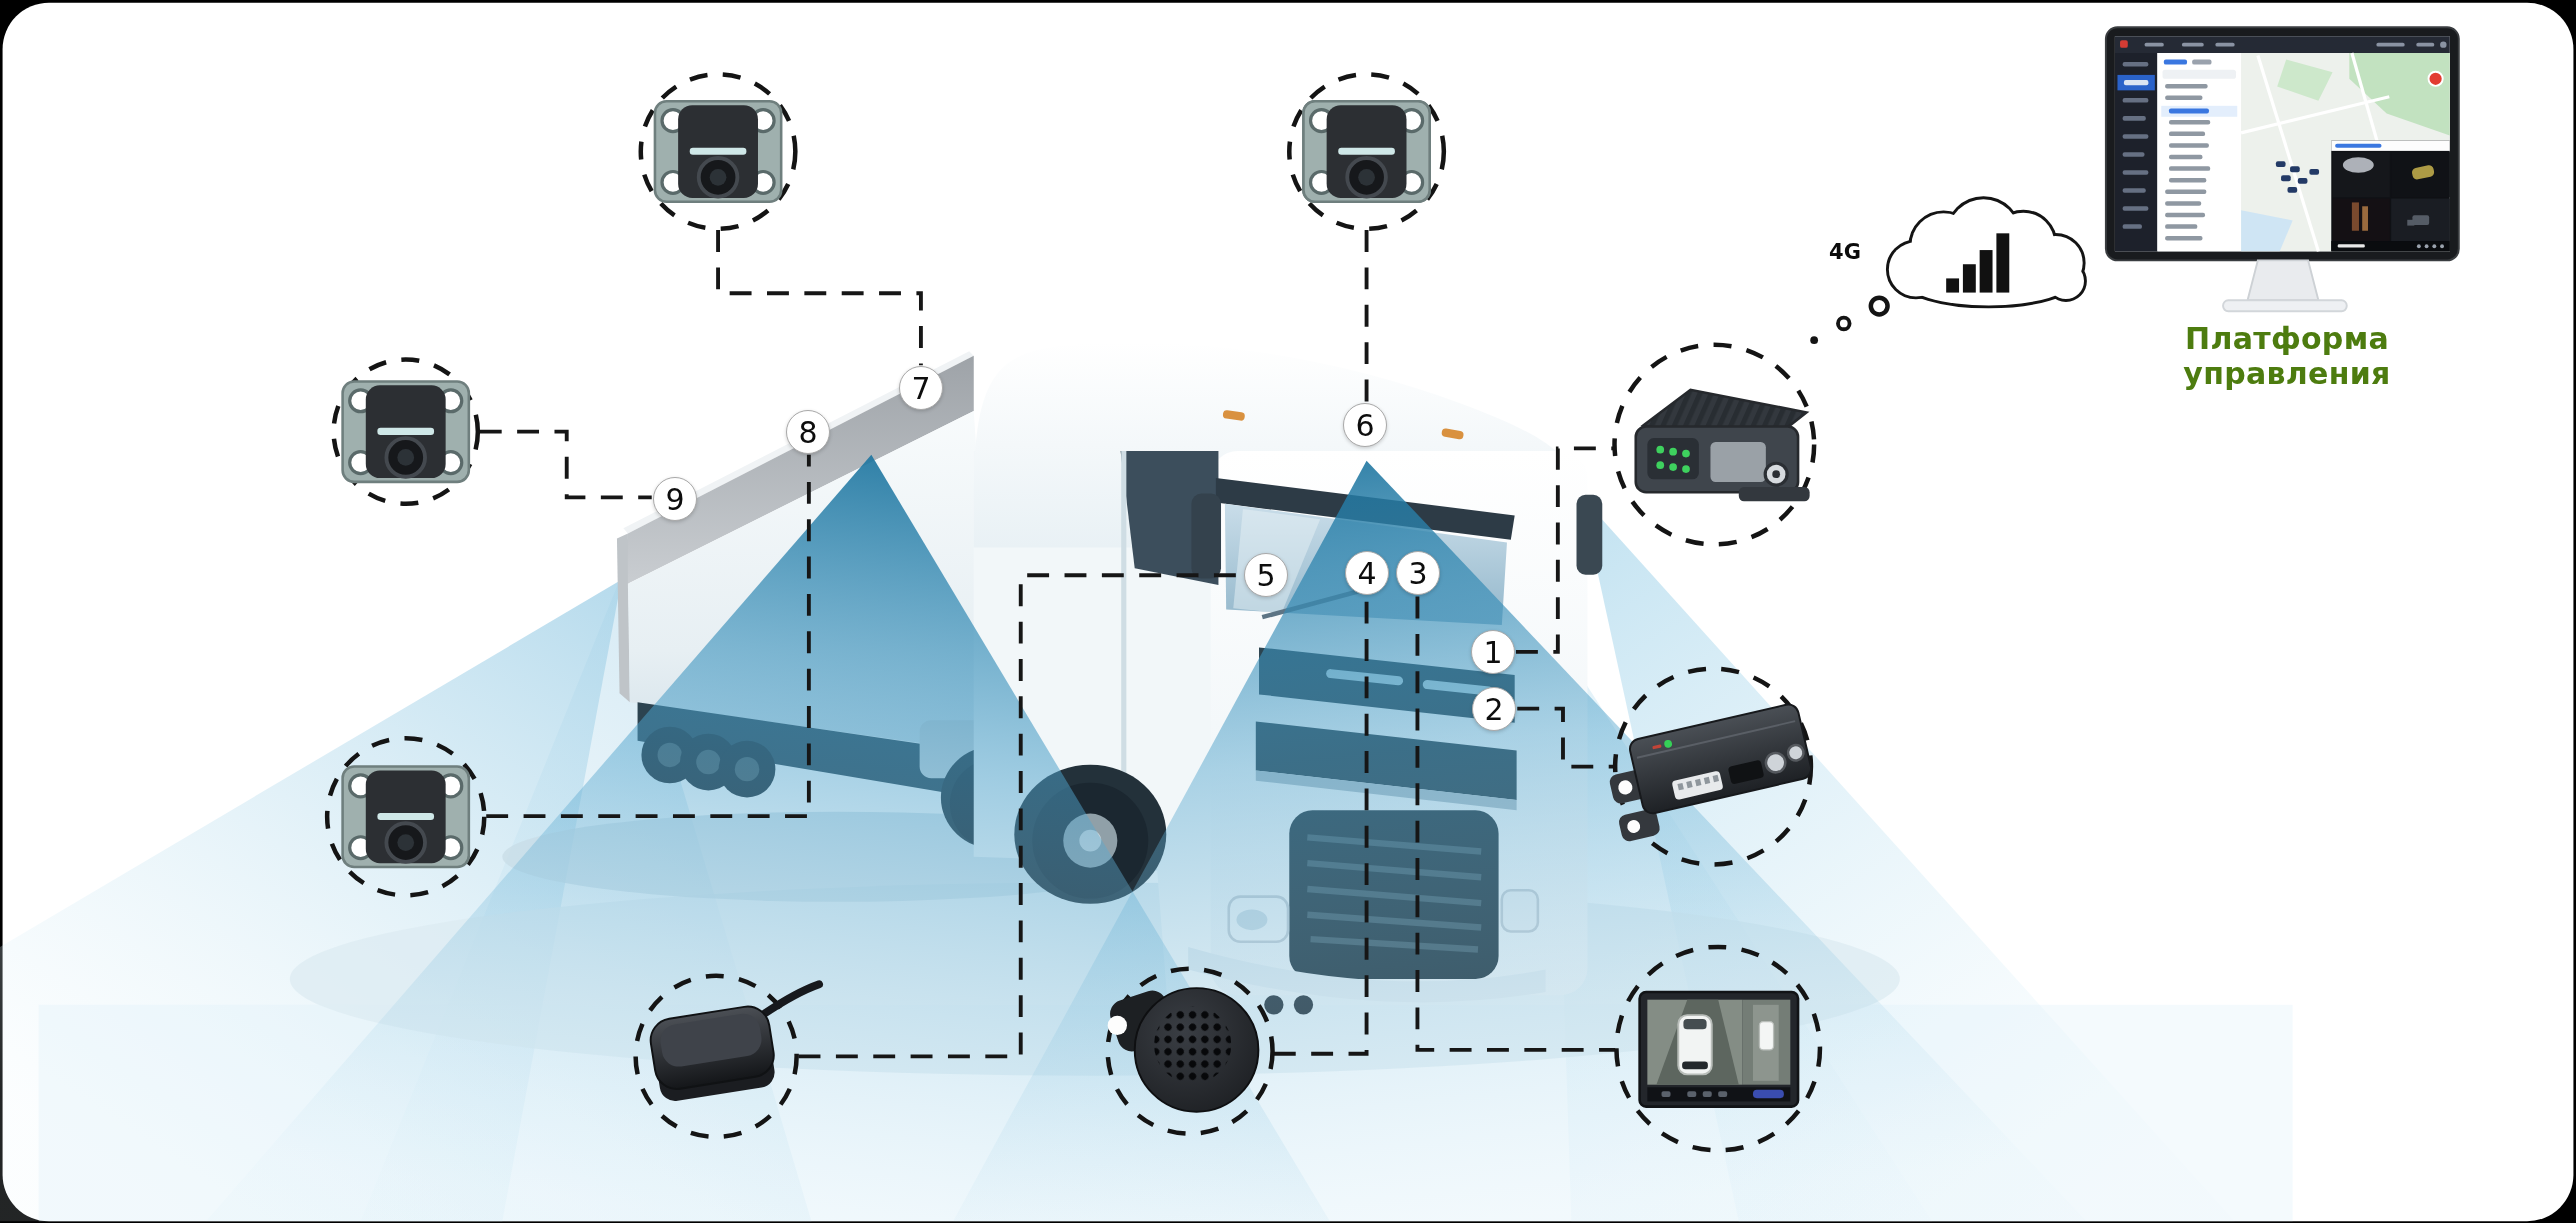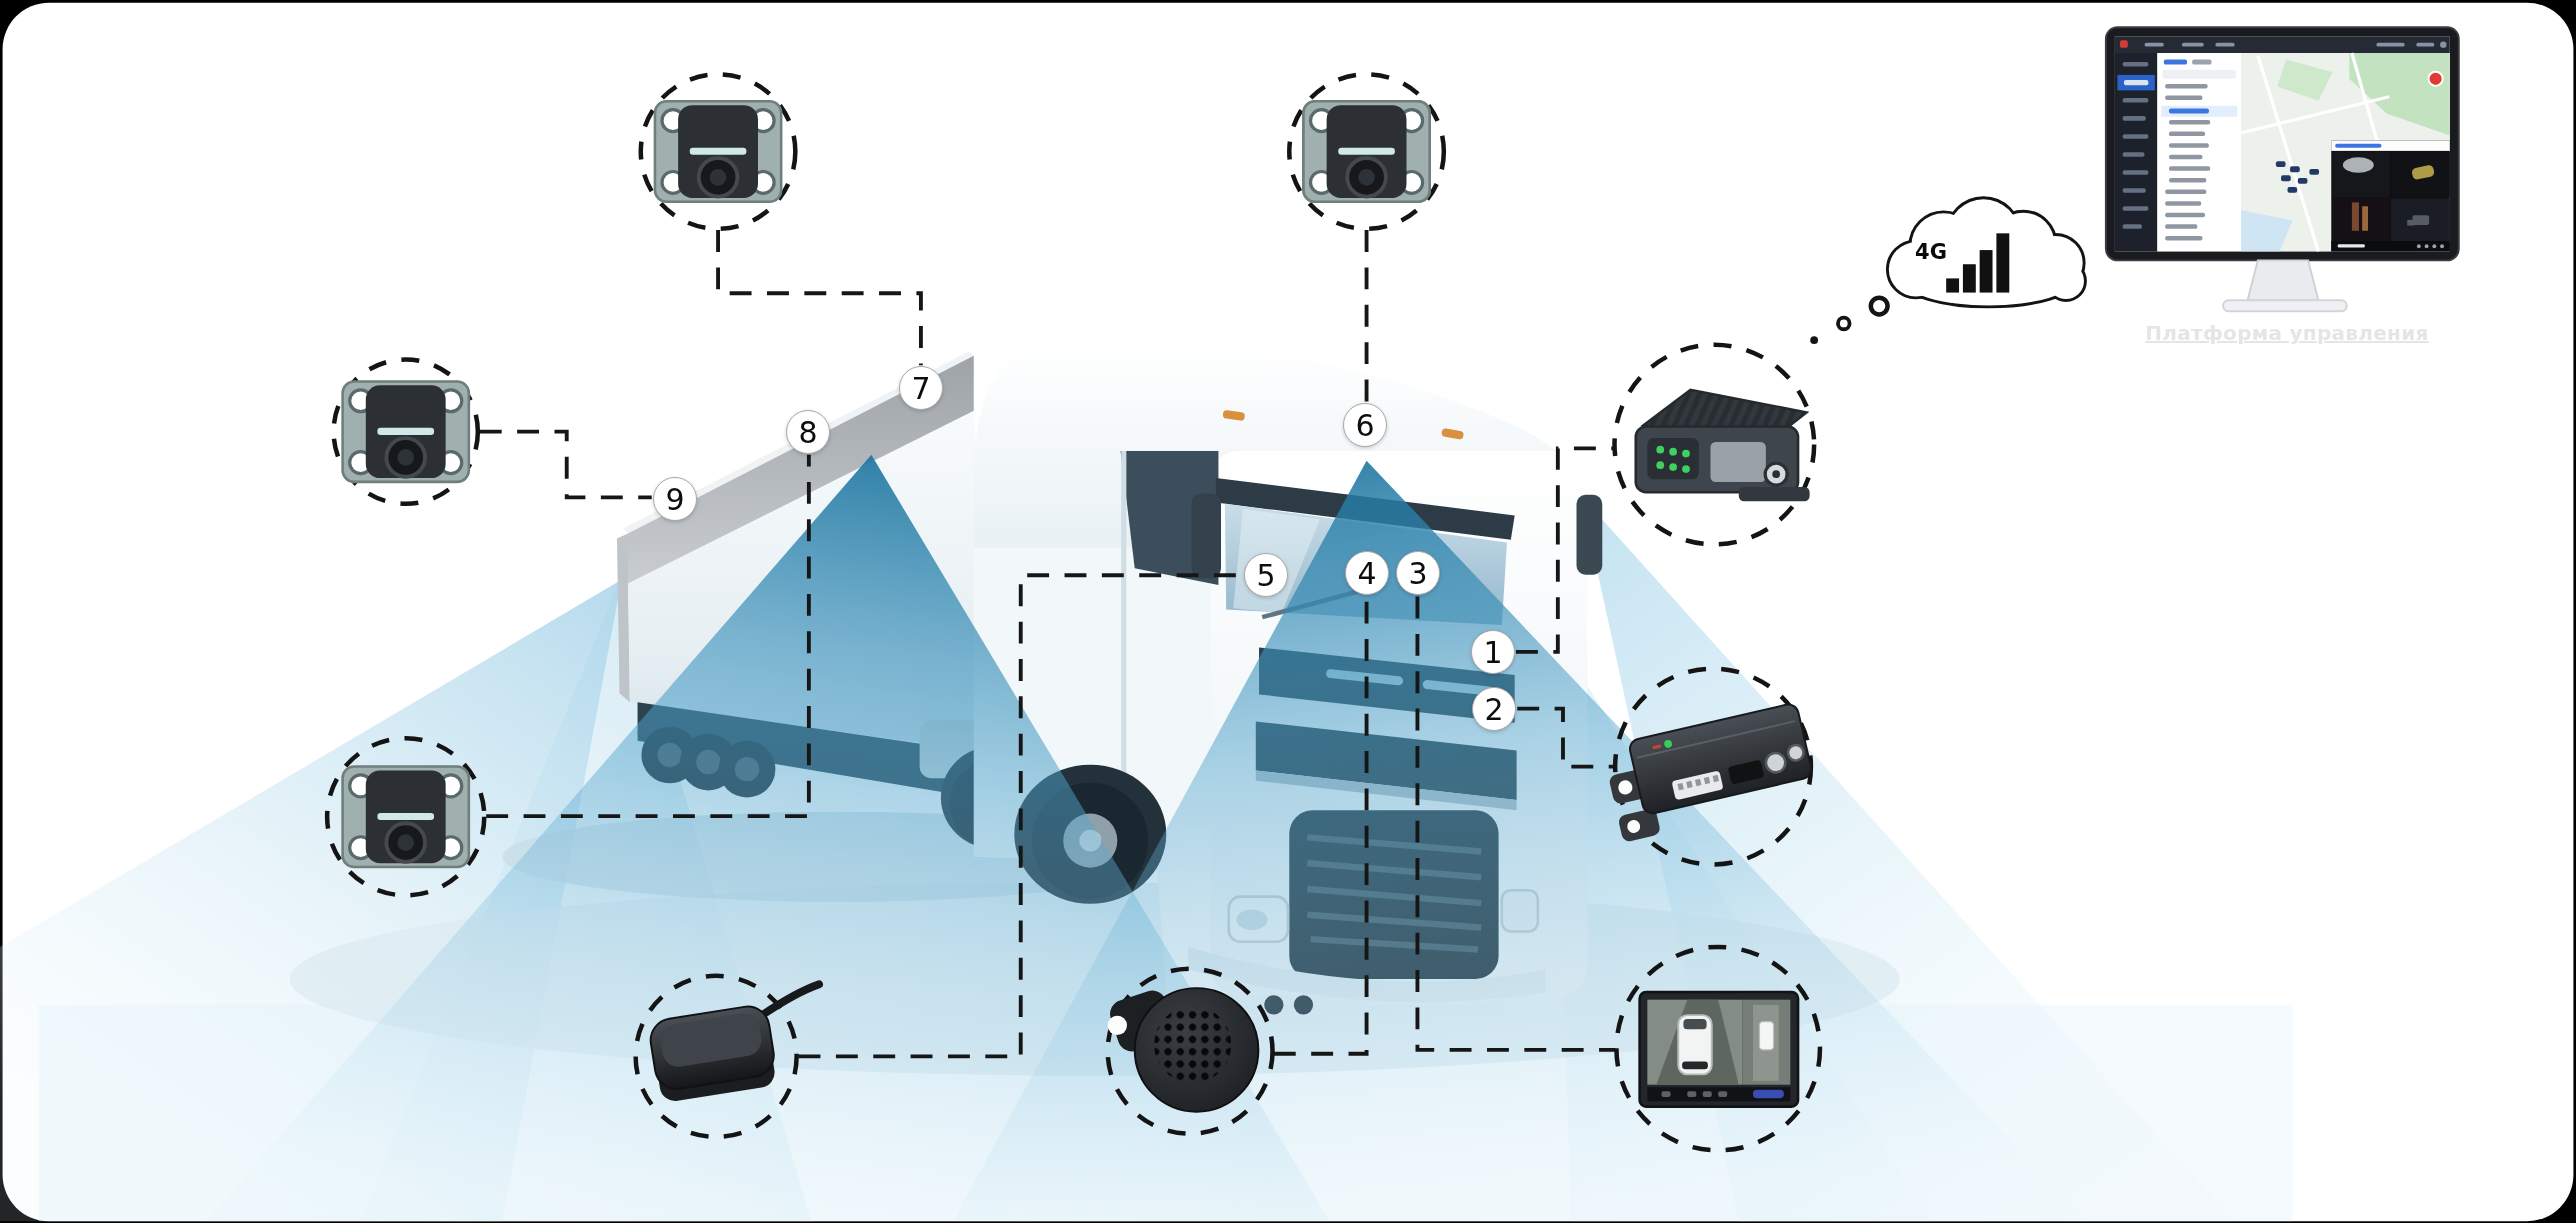--- a/index.html
+++ b/index.html
@@ -4,22 +4,22 @@
 <style>
   html,body{margin:0;padding:0;background:#000;}
   .stage{position:relative;width:2576px;height:1224px;background:#000;
          font-family:"DejaVu Sans","Liberation Sans",sans-serif;overflow:hidden;}
   .scene-svg{position:absolute;left:0;top:0;width:2576px;height:1224px;}
   .badge{position:absolute;width:44px;height:44px;border-radius:50%;
          background:#fff;border:1.9px solid #a9a9a9;box-sizing:border-box;
          display:flex;align-items:center;justify-content:center;
          font-size:30px;color:#0d0d0d;box-shadow:0 1.3px 3.9px rgba(0,0,0,.18);}
   .caption{position:absolute;left:2097px;top:321px;width:380px;text-align:center;
-           font-size:20px;font-weight:bold;color:#e5e5e5;letter-spacing:0.3px;text-decoration:underline;}
-  .cloud-label{position:absolute;left:1905px;top:240px;width:52px;text-align:center;
+           font-size:30px;font-weight:bold;color:#4d7c0f;letter-spacing:0.3px;}
+  .cloud-label{position:absolute;left:1819px;top:240px;width:52px;text-align:center;
            font-size:21px;font-weight:bold;color:#0b0b0b;}
 </style>
 </head>
 <body>
 
 <div class="stage">
 <svg class="scene-svg" viewBox="0 0 4000 1900">
   <defs>
     <linearGradient id="gBand" x1="0" y1="0" x2="0" y2="1">
       <stop offset="0" stop-color="#9ea3a8"></stop>

